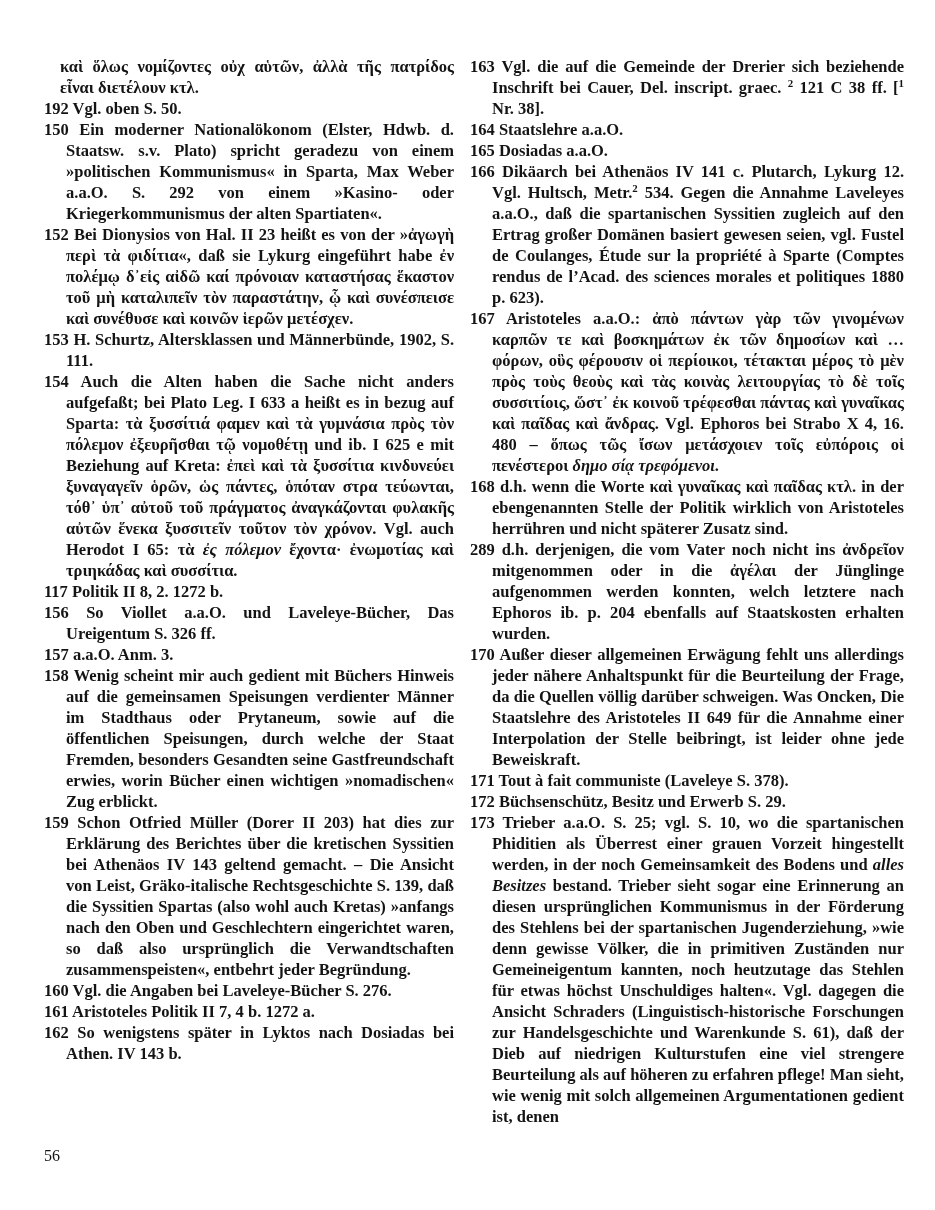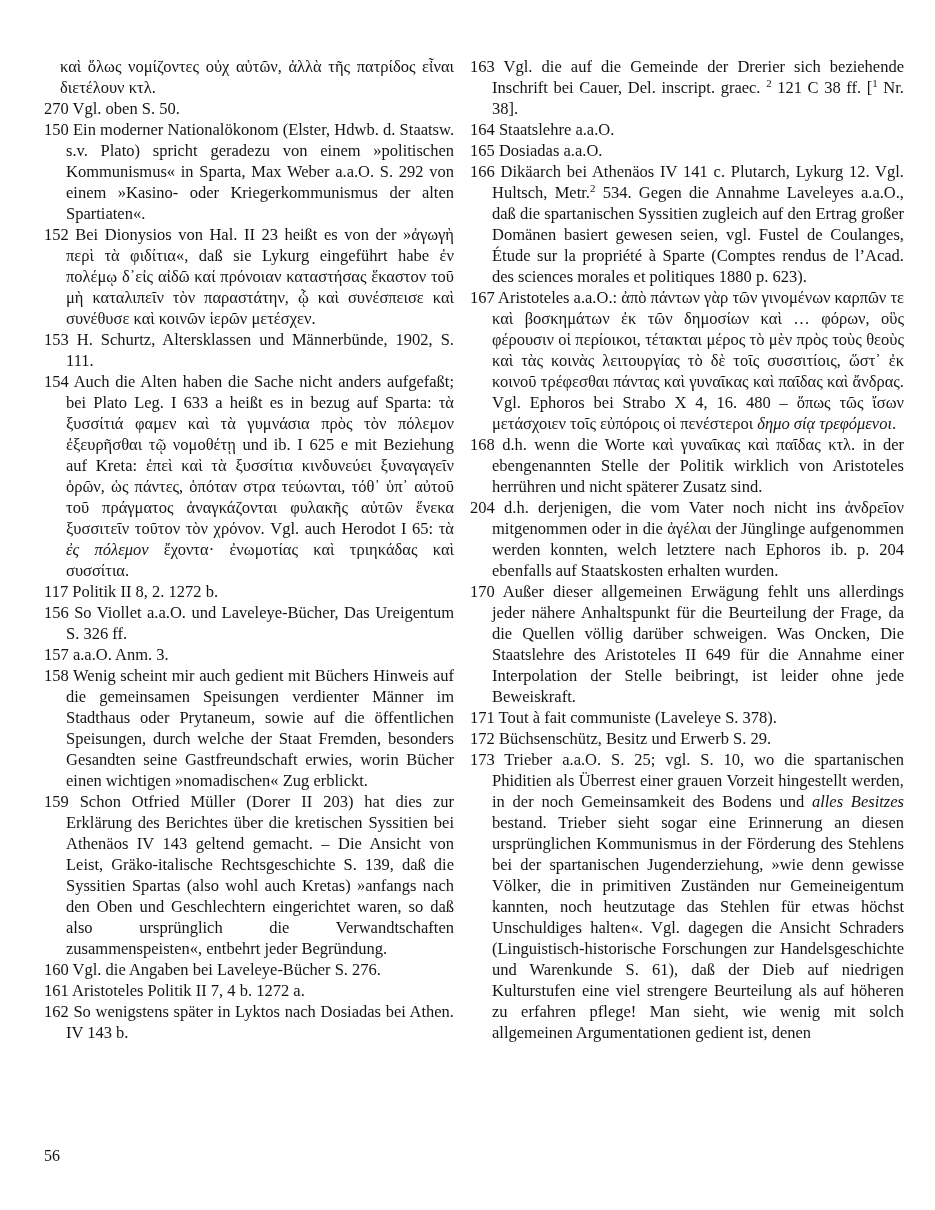--- a/index.html
+++ b/index.html
@@ -21,20 +21,21 @@
     gap:16px;
   }
   .col{display:block;}
   .col-left{width:410px;}
   .col-right{width:434px;}
   .note{
     text-align:justify;
     padding-left:22px;
     text-indent:-22px;
     hyphens:none;
+    font-weight:bold;
   }
   .note.cont{
     text-indent:0;
     padding-left:16px;
   }
   .num{white-space:pre;}
   .it{font-style:italic;}
   .sup{vertical-align:super;font-size:66%;line-height:0;}
   .page-number{
     position:absolute;
@@ -43,42 +44,42 @@
     line-height:16px;
   }
 </style>
 </head>
 <body>
 
 <div class="page">
   <div class="columns">
     <div class="col col-left" id="col-left">
         <div class="note cont"><span>καὶ ὅλως νομίζοντες οὐχ αὑτῶν, ἀλλὰ τῆς πατρίδος εἶναι διετέλουν κτλ.</span></div>
-        <div class="note"><span class="num">270 </span><span>Vgl. oben S. 50.</span></div>
+        <div class="note"><span class="num">192 </span><span>Vgl. oben S. 50.</span></div>
         <div class="note"><span class="num">150 </span><span>Ein moderner Nationalökonom (Elster, Hdwb. d. Staatsw. s.v. Plato) spricht geradezu von einem »politischen Kommunismus« in Sparta, Max Weber a.a.O. S. 292 von einem »Kasino- oder Kriegerkommunismus der alten Spartiaten«.</span></div>
         <div class="note"><span class="num">152 </span><span>Bei Dionysios von Hal. II 23 heißt es von der »ἀγωγὴ περὶ τὰ φιδίτια«, daß sie Lykurg eingeführt habe ἐν πολέμῳ δ᾽εἰς αἰδῶ καί πρόνοιαν καταστήσας ἕκαστον τοῦ μὴ καταλιπεῖν τὸν παραστάτην, ᾧ καὶ συνέσπεισε καὶ συνέθυσε καὶ κοινῶν ἱερῶν μετέσχεν.</span></div>
         <div class="note"><span class="num">153 </span><span>H. Schurtz, Altersklassen und Männerbünde, 1902, S. 111.</span></div>
         <div class="note"><span class="num">154 </span><span>Auch die Alten haben die Sache nicht anders aufgefaßt; bei Plato Leg. I 633 a heißt es in bezug auf Sparta: τὰ ξυσσίτιά φαμεν καὶ τὰ γυμνάσια πρὸς τὸν πόλεμον ἐξευρῆσθαι τῷ νομοθέτῃ und ib. I 625 e mit Beziehung auf Kreta: ἐπεὶ καὶ τὰ ξυσσίτια κινδυνεύει ξυναγαγεῖν ὁρῶν, ὡς πάντες, ὁπόταν στρα τεύωνται, τόθ᾽ ὑπ᾽ αὐτοῦ τοῦ πράγματος ἀναγκάζονται φυλακῆς αὐτῶν ἕνεκα ξυσσιτεῖν τοῦτον τὸν χρόνον. Vgl. auch Herodot I 65: τὰ </span><span class="it">ἐς πόλεμον</span><span> ἔχοντα· ἐνωμοτίας καὶ τριηκάδας καὶ συσσίτια.</span></div>
         <div class="note"><span class="num">117 </span><span>Politik II 8, 2. 1272 b.</span></div>
         <div class="note"><span class="num">156 </span><span>So Viollet a.a.O. und Laveleye-Bücher, Das Ureigentum S. 326 ff.</span></div>
         <div class="note"><span class="num">157 </span><span>a.a.O. Anm. 3.</span></div>
         <div class="note"><span class="num">158 </span><span>Wenig scheint mir auch gedient mit Büchers Hinweis auf die gemeinsamen Speisungen verdienter Männer im Stadthaus oder Prytaneum, sowie auf die öffentlichen Speisungen, durch welche der Staat Fremden, besonders Gesandten seine Gastfreundschaft erwies, worin Bücher einen wichtigen »nomadischen« Zug erblickt.</span></div>
         <div class="note"><span class="num">159 </span><span>Schon Otfried Müller (Dorer II 203) hat dies zur Erklärung des Berichtes über die kretischen Syssitien bei Athenäos IV 143 geltend gemacht. – Die Ansicht von Leist, Gräko-italische Rechtsgeschichte S. 139, daß die Syssitien Spartas (also wohl auch Kretas) »anfangs nach den Oben und Geschlechtern eingerichtet waren, so daß also ursprünglich die Verwandtschaften zusammenspeisten«, entbehrt jeder Begründung.</span></div>
         <div class="note"><span class="num">160 </span><span>Vgl. die Angaben bei Laveleye-Bücher S. 276.</span></div>
         <div class="note"><span class="num">161 </span><span>Aristoteles Politik II 7, 4 b. 1272 a.</span></div>
         <div class="note"><span class="num">162 </span><span>So wenigstens später in Lyktos nach Dosiadas bei Athen. IV 143 b.</span></div>
       </div>
     <div class="col col-right" id="col-right">
         <div class="note"><span class="num">163 </span><span>Vgl. die auf die Gemeinde der Drerier sich beziehende Inschrift bei Cauer, Del. inscript. graec. </span><span class="sup">2</span><span> 121 C 38 ff. [</span><span class="sup">1</span><span> Nr. 38].</span></div>
         <div class="note"><span class="num">164 </span><span>Staatslehre a.a.O.</span></div>
         <div class="note"><span class="num">165 </span><span>Dosiadas a.a.O.</span></div>
         <div class="note"><span class="num">166 </span><span>Dikäarch bei Athenäos IV 141 c. Plutarch, Lykurg 12. Vgl. Hultsch, Metr.</span><span class="sup">2</span><span> 534. Gegen die Annahme Laveleyes a.a.O., daß die spartanischen Syssitien zugleich auf den Ertrag großer Domänen basiert gewesen seien, vgl. Fustel de Coulanges, Étude sur la propriété à Sparte (Comptes rendus de l’Acad. des sciences morales et politiques 1880 p. 623).</span></div>
         <div class="note"><span class="num">167 </span><span>Aristoteles a.a.O.: ἀπὸ πάντων γὰρ τῶν γινομένων καρπῶν τε καὶ βοσκημάτων ἐκ τῶν δημοσίων καὶ … φόρων, οὓς φέρουσιν οἱ περίοικοι, τέτακται μέρος τὸ μὲν πρὸς τοὺς θεοὺς καὶ τὰς κοινὰς λειτουργίας τὸ δὲ τοῖς συσσιτίοις, ὥστ᾽ ἐκ κοινοῦ τρέφεσθαι πάντας καὶ γυναῖκας καὶ παῖδας καὶ ἄνδρας. Vgl. Ephoros bei Strabo X 4, 16. 480 – ὅπως τῶς ἴσων μετάσχοιεν τοῖς εὐπόροις οἱ πενέστεροι </span><span class="it">δημο σίᾳ τρεφόμενοι</span><span>.</span></div>
         <div class="note"><span class="num">168 </span><span>d.h. wenn die Worte καὶ γυναῖκας καὶ παῖδας κτλ. in der ebengenannten Stelle der Politik wirklich von Aristoteles herrühren und nicht späterer Zusatz sind.</span></div>
-        <div class="note"><span class="num">204 </span><span>d.h. derjenigen, die vom Vater noch nicht ins ἀνδρεῖον mitgenommen oder in die ἀγέλαι der Jünglinge aufgenommen werden konnten, welch letztere nach Ephoros ib. p. 204 ebenfalls auf Staatskosten erhalten wurden.</span></div>
+        <div class="note"><span class="num">289 </span><span>d.h. derjenigen, die vom Vater noch nicht ins ἀνδρεῖον mitgenommen oder in die ἀγέλαι der Jünglinge aufgenommen werden konnten, welch letztere nach Ephoros ib. p. 204 ebenfalls auf Staatskosten erhalten wurden.</span></div>
         <div class="note"><span class="num">170 </span><span>Außer dieser allgemeinen Erwägung fehlt uns allerdings jeder nähere Anhaltspunkt für die Beurteilung der Frage, da die Quellen völlig darüber schweigen. Was Oncken, Die Staatslehre des Aristoteles II 649 für die Annahme einer Interpolation der Stelle beibringt, ist leider ohne jede Beweiskraft.</span></div>
         <div class="note"><span class="num">171 </span><span>Tout à fait communiste (Laveleye S. 378).</span></div>
         <div class="note"><span class="num">172 </span><span>Büchsenschütz, Besitz und Erwerb S. 29.</span></div>
         <div class="note"><span class="num">173 </span><span>Trieber a.a.O. S. 25; vgl. S. 10, wo die spartanischen Phiditien als Überrest einer grauen Vorzeit hingestellt werden, in der noch Gemeinsamkeit des Bodens und </span><span class="it">alles Besitzes</span><span> bestand. Trieber sieht sogar eine Erinnerung an diesen ursprünglichen Kommunismus in der Förderung des Stehlens bei der spartanischen Jugenderziehung, »wie denn gewisse Völker, die in primitiven Zuständen nur Gemeineigentum kannten, noch heutzutage das Stehlen für etwas höchst Unschuldiges halten«. Vgl. dagegen die Ansicht Schraders (Linguistisch-historische Forschungen zur Handelsgeschichte und Warenkunde S. 61), daß der Dieb auf niedrigen Kulturstufen eine viel strengere Beurteilung als auf höheren zu erfahren pflege! Man sieht, wie wenig mit solch allgemeinen Argumentationen gedient ist, denen</span></div>
       </div>
   </div>
   <div class="page-number">56</div>
 </div>
 
 </body></html>

